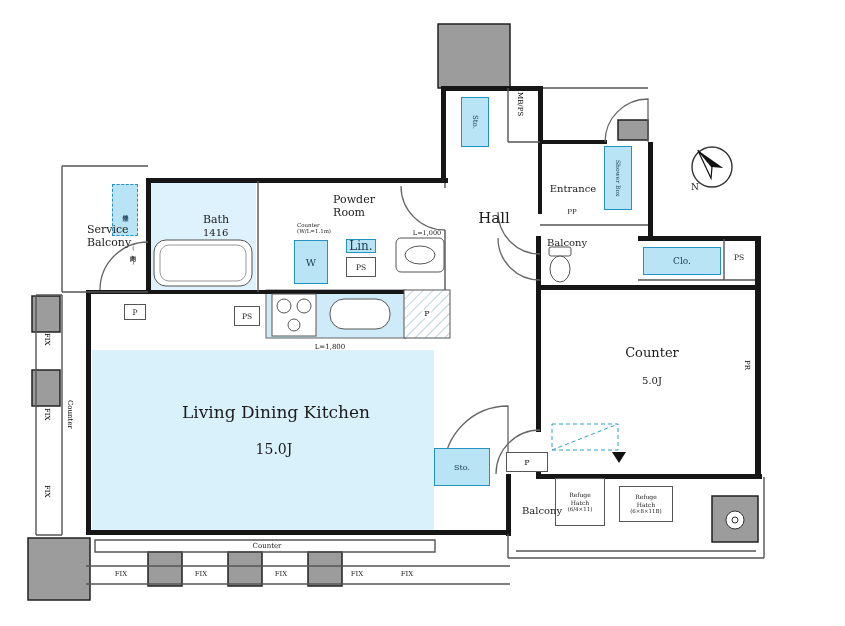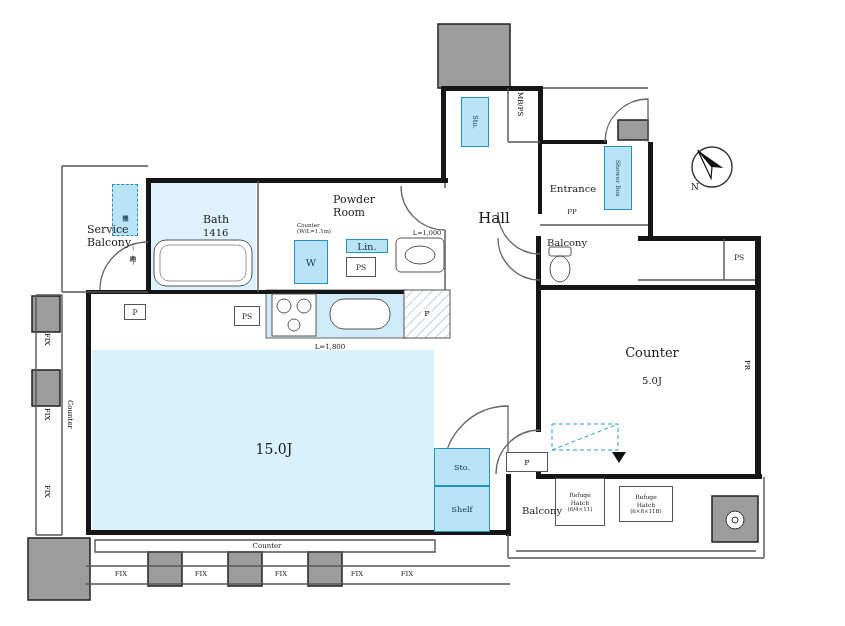--- a/index.html
+++ b/index.html
@@ -142,28 +142,28 @@
     </div>
   <div class="box" style="left:604px;top:146px;width:28px;height:64px">
       <span class="vtext" style="font-size:6px">Shower Box</span>
     </div>
   <div class="box dashedb" style="left:112px;top:184px;width:26px;height:52px">
       <span class="vjp" style="font-size:6px">室外機</span>
     </div>
   <div class="box" style="left:294px;top:240px;width:34px;height:44px;font-size:10px">
       <span>W</span>
     </div>
-  <div class="box" style="left:346px;top:239px;width:42px;height:14px;font-size:10px">
+  <div class="box" style="left:346px;top:239px;width:30px;height:14px;font-size:12px">
       <span>Lin.</span>
+    </div>
+  <div class="box" style="left:643px;top:247px;width:78px;height:28px;font-size:9px">
+      <span>Clo.</span>
     </div>
   <div class="box" style="left:434px;top:448px;width:56px;height:38px;font-size:8px">
       <span>Sto.</span>
-    </div>
-  <div class="box" style="left:434px;top:486px;width:56px;height:46px;font-size:8px">
-      <span>Shelf</span>
     </div>
 
   <div class="wbox" style="left:346px;top:257px;width:30px;height:20px;font-size:7.5px">
       <span>PS</span>
     </div>
   <div class="wbox" style="left:234px;top:306px;width:26px;height:20px;font-size:7.5px">
       <span>PS</span>
     </div>
   <div class="wbox" style="left:124px;top:304px;width:22px;height:16px;font-size:7.5px">
       <span>P</span>
@@ -198,20 +198,21 @@
     <div>Counter</div>
     <div>(W/L=1.1m)</div>
   </div>
   <div class="lbl" style="left:427px;top:234px;font-size:6.5px">L=1,000</div>
   <div class="lbl" style="left:494px;top:219px;font-size:15px">Hall</div>
   <div class="lbl" style="left:573px;top:189px;font-size:10px">Entrance</div>
   <div class="lbl" style="left:572px;top:212px;font-size:7px">PP</div>
   <div class="lbl" style="left:567px;top:243px;font-size:10px">Balcony</div>
   <div class="lbl" style="left:652px;top:353px;font-size:13px">Counter</div>
   <div class="lbl" style="left:652px;top:381px;font-size:10px">5.0J</div>
+  <div class="lbl" style="left:276px;top:412px;font-size:17px">Living Dining Kitchen</div>
   <div class="lbl" style="left:274px;top:449px;font-size:14px">15.0J</div>
   <div class="lbl" style="left:330px;top:347px;font-size:7px">L=1,800</div>
   <div class="lbl" style="left:542px;top:511px;font-size:10px">Balcony</div>
   <div class="lbl" style="left:267px;top:546px;font-size:7px">Counter</div>
   <div class="lbl" style="left:739px;top:258px;font-size:7.5px">PS</div>
   <div class="lbl bgw" style="left:427px;top:314px;font-size:8px">P</div>
   <div class="lbl" style="left:695px;top:187px;font-size:9px">N</div>
 
   <div class="lbl bgw" style="left:121px;top:574px;font-size:7px">FIX</div>
   <div class="lbl bgw" style="left:201px;top:574px;font-size:7px">FIX</div>

